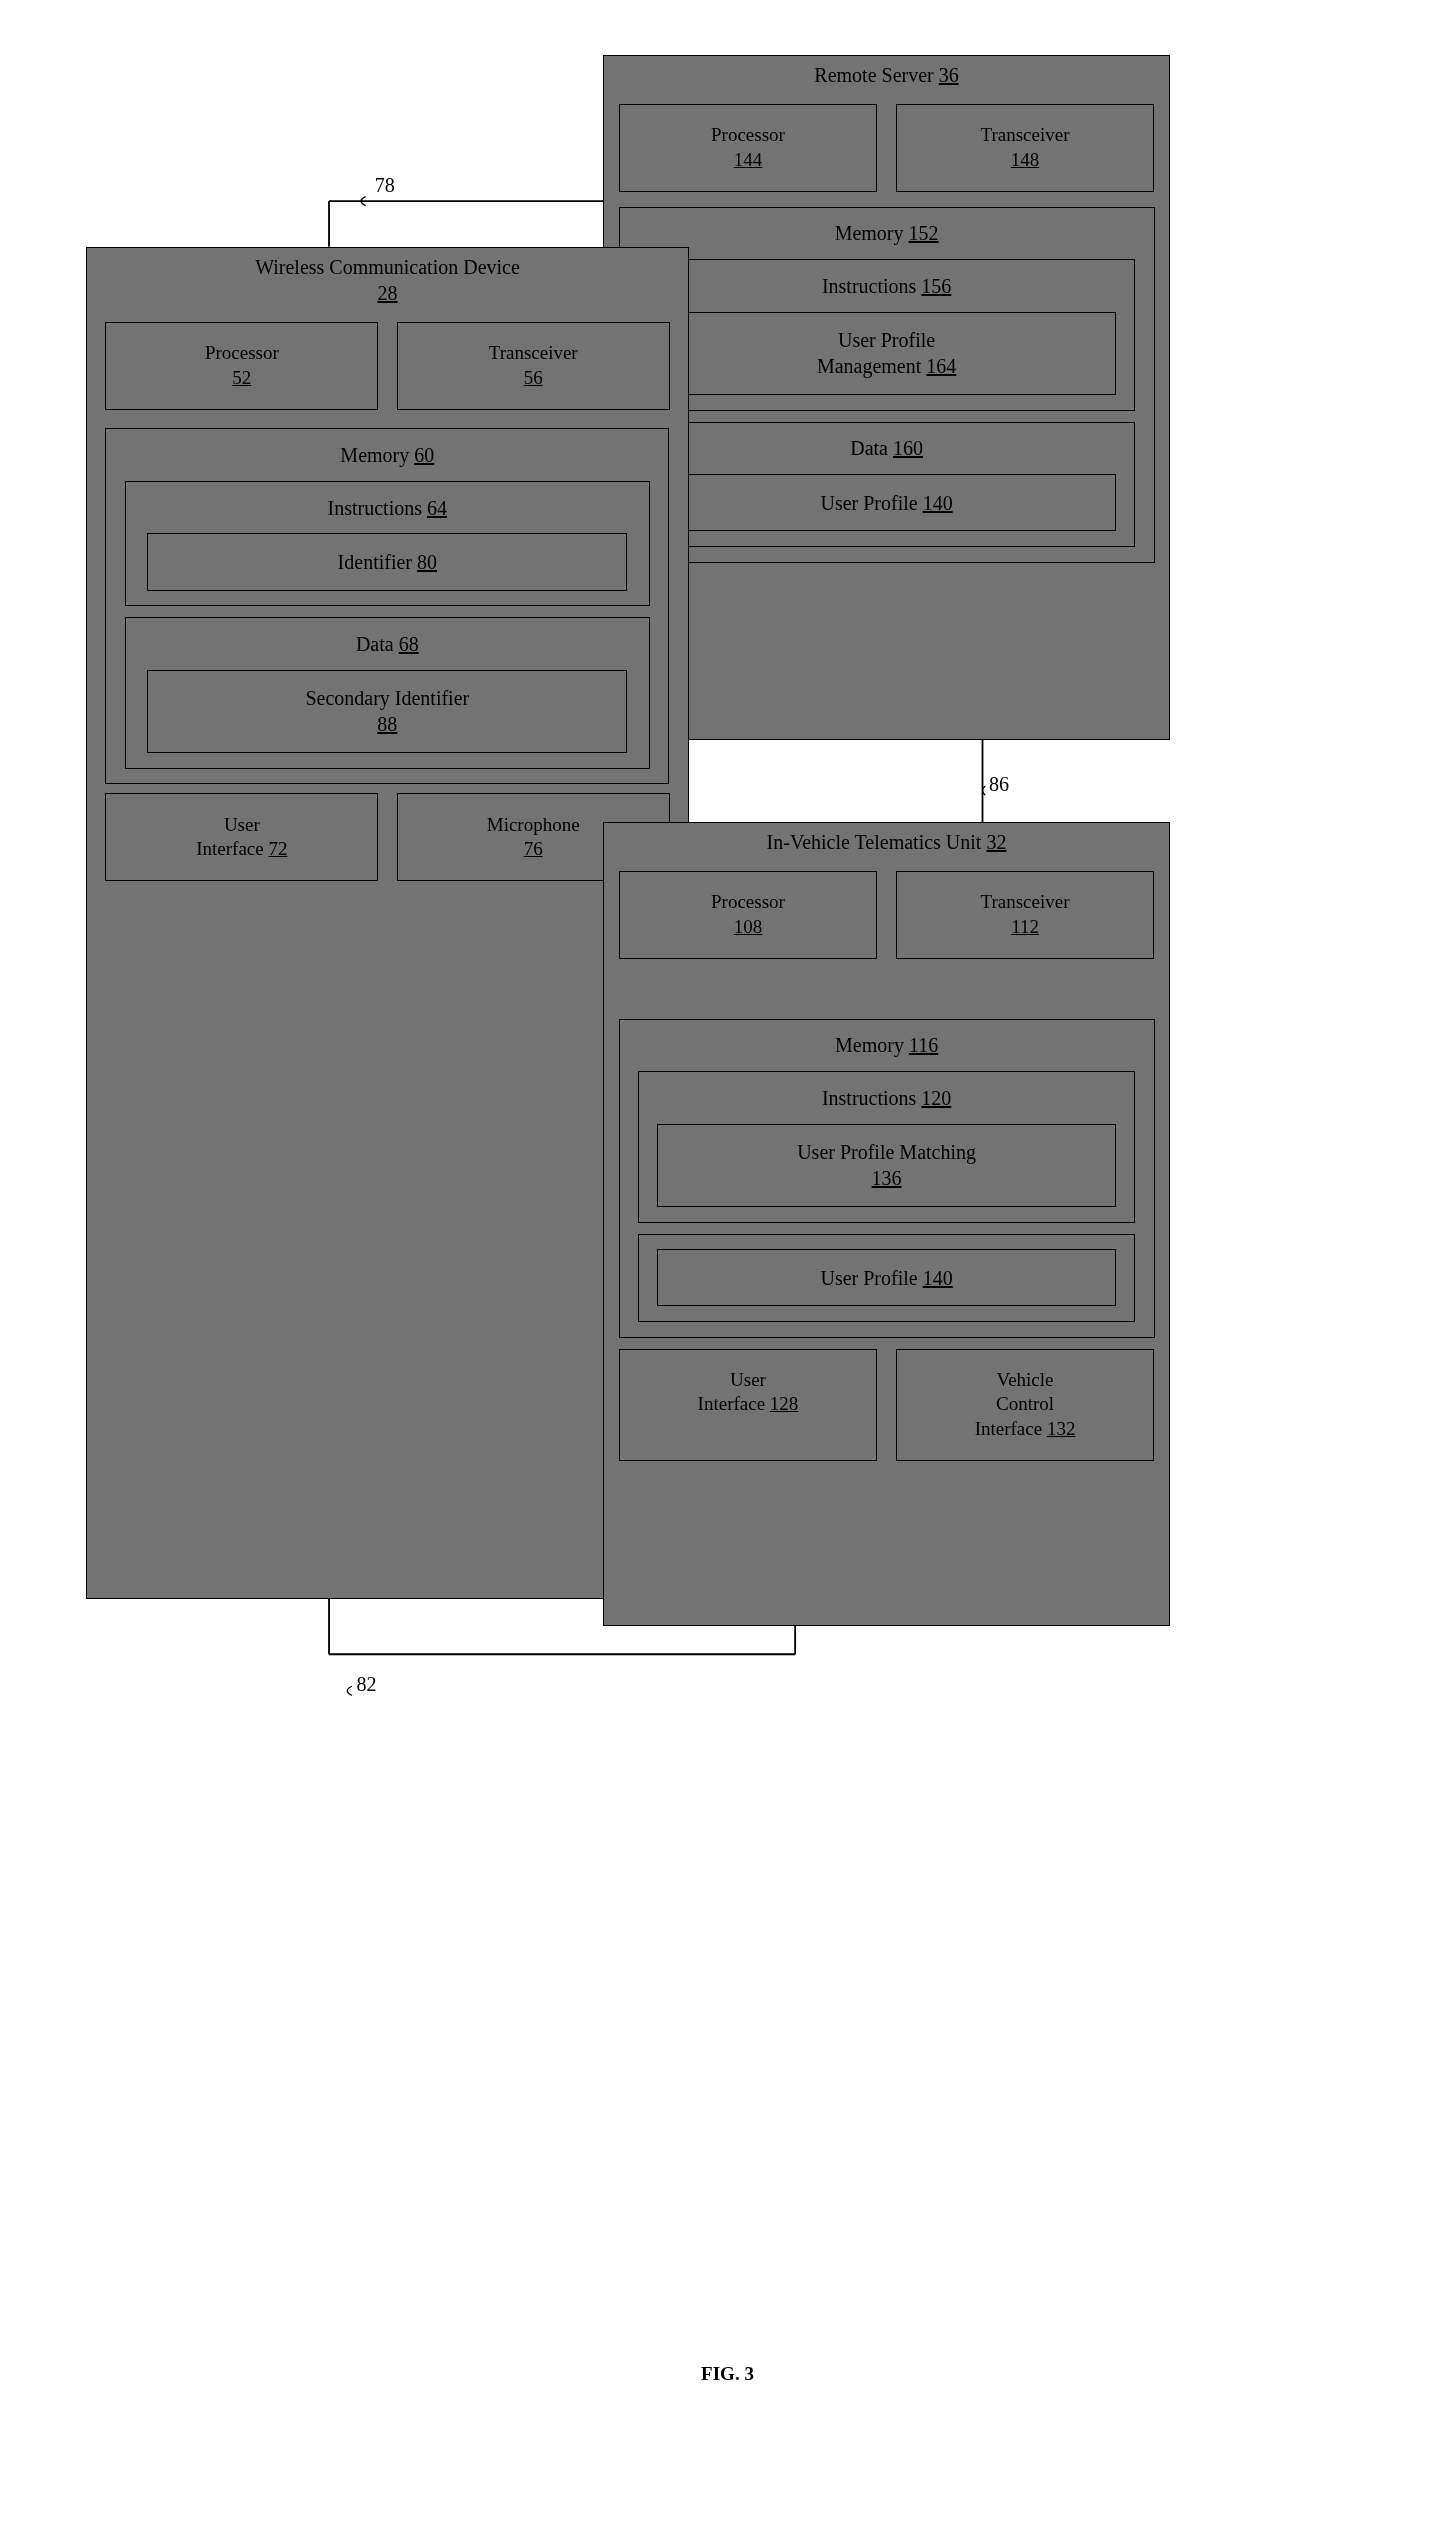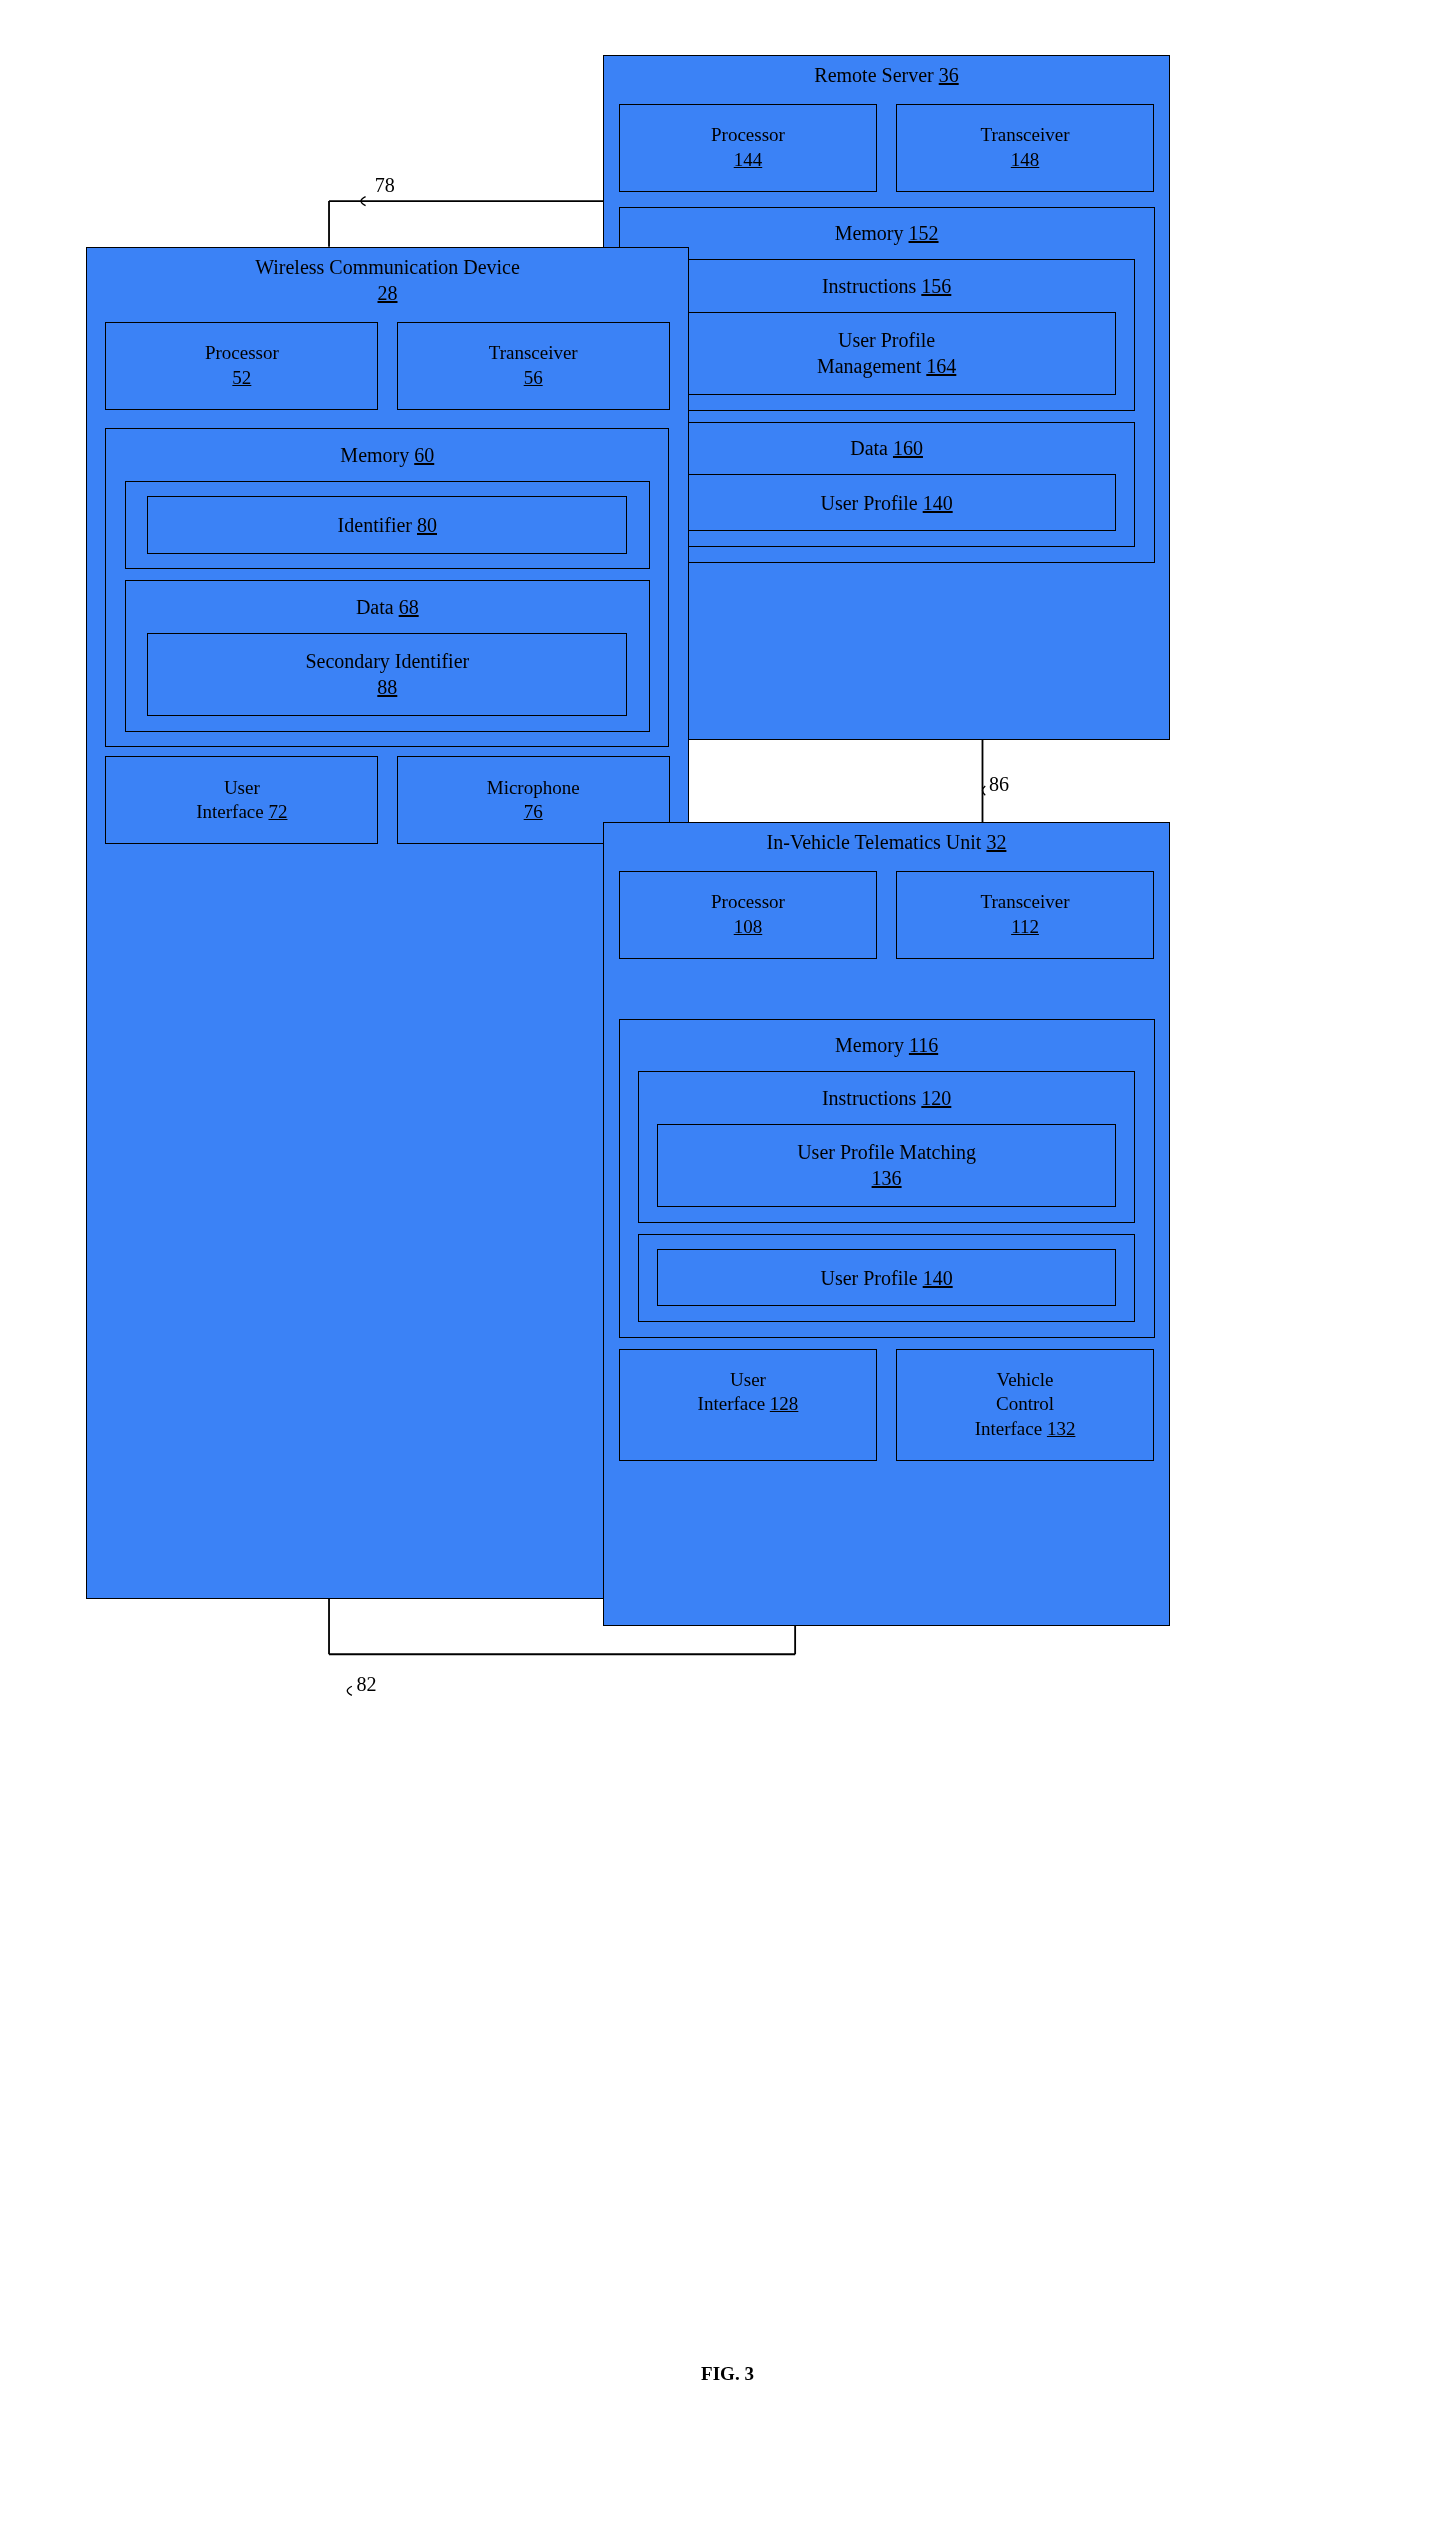--- a/index.html
+++ b/index.html
@@ -13,21 +13,21 @@
     }
     .diagram-container {
       position: relative;
       width: 1455px;
       min-height: 2422px;
       padding: 37px;
     }
     .box {
       border: 1.8px solid #000;
       position: absolute;
-      background: #3b82f6;
+      background: #737373;
     }
     .box-title {
       text-align: center;
       font-size: 20px;
       padding: 5.5px 7.3px;
       line-height: 1.3;
     }
     .underline {
       text-decoration: underline;
     }
@@ -153,20 +153,24 @@
       </div>
     </div>
 
     <div class="box" style="position:relative; left:18.3px; top:18.3px; width:calc(100% - 37px); padding:7.3px;">
       <div class="box-title">
         <span>Memory</span>
         <span class="underline">60</span>
       </div>
 
       <div class="box" style="position:relative; margin:7.3px 11px; padding:7.3px;">
+        <div class="box-title">
+          <span>Instructions</span>
+          <span class="underline">64</span>
+        </div>
 
         <div class="box" style="position:relative; margin:7.3px 14.6px; padding:9.1px; text-align:center;">
           <div class="box-title">
             <span>Identifier</span>
             <span class="underline">80</span>
           </div>
         </div>
 
       </div>
 

